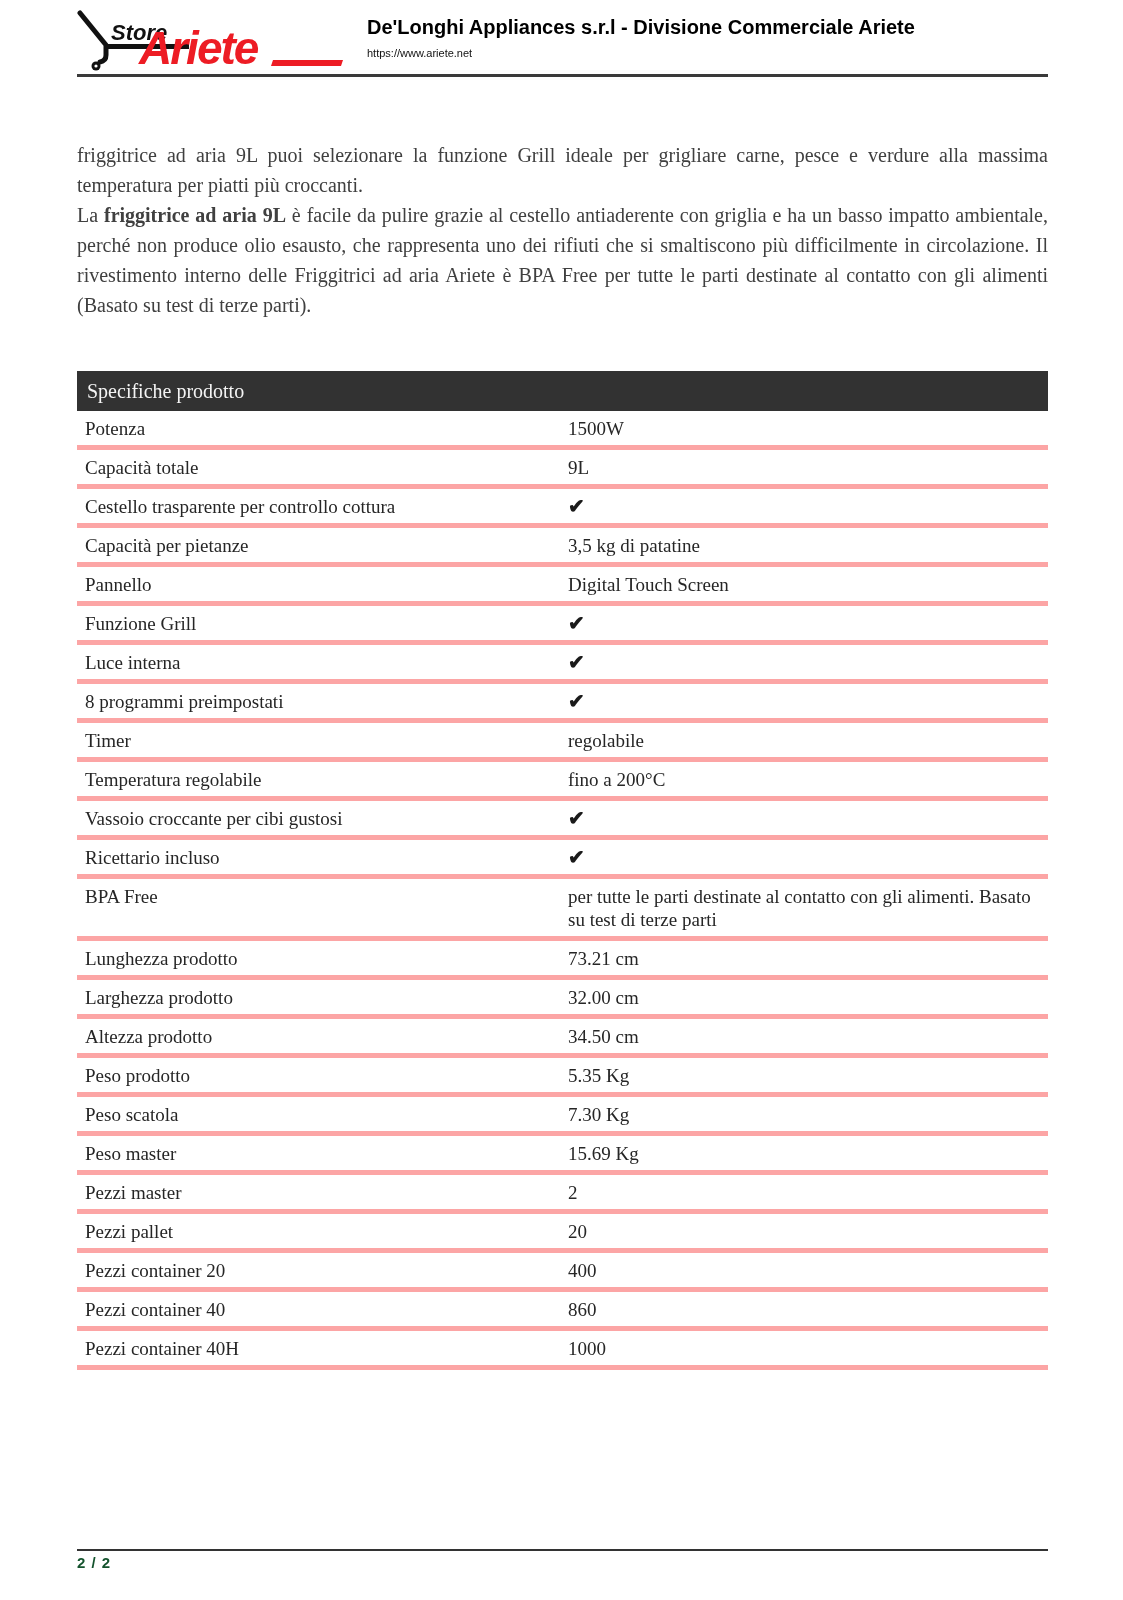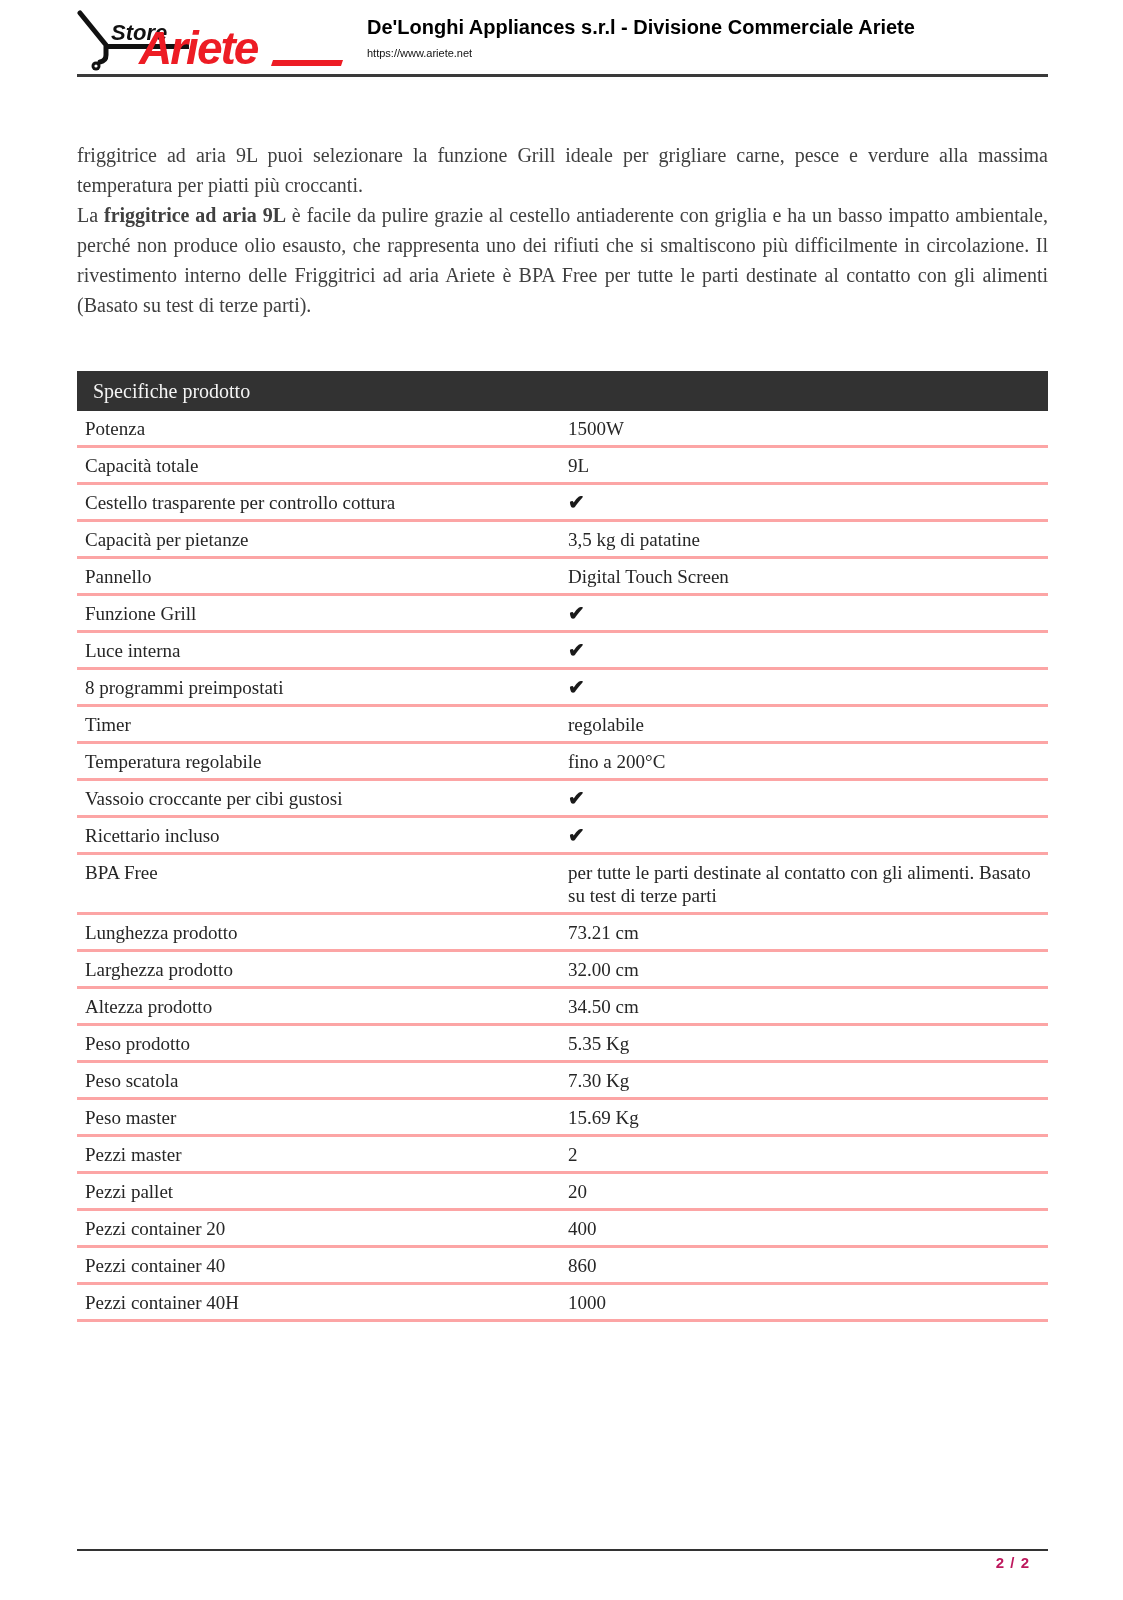--- a/index.html
+++ b/index.html
@@ -57,29 +57,29 @@
   .para-2 { }
   .bold-inline { font-weight: bold; }
   
   .spec-section { margin-top: 51px; }
   .table-title {
     background: #323232;
     color: #f4f4f4;
     font-size: 20px;
     height: 40px;
     line-height: 40px;
-    padding-left: 16px;
+    padding-left: 10px;
   }
   table.spec {
     width: 100%;
     border-collapse: collapse;
     table-layout: fixed;
   }
   table.spec td {
-    border-bottom: 3px solid #fca5a5;
+    border-bottom: 5px solid #fca5a5;
     font-size: 19px;
     line-height: 23px;
     color: #262626;
     padding: 6px 0 5px 8px;
     vertical-align: top;
   }
   td.spec-label { width: 483px; }
   td.spec-value { padding-left: 0; }
   td.spec-value.check {
     font-weight: bold;
@@ -90,22 +90,22 @@
   .doc-footer {
     position: absolute;
     left: 77px; top: 1549px;
     width: 971px;
   }
   .footer-rule { height: 2px; background: #333; }
   .footer-page {
     font-family: "Liberation Sans", sans-serif;
     font-size: 15px;
     font-weight: bold;
-    color: #be185d;
-    text-align: right;
+    color: #14532d;
+    text-align: left;
     padding-right: 18px;
     margin-top: 3px;
     letter-spacing: 1px;
   }
 </style>
 </head>
 <body>
 
 <div class="content">
 

